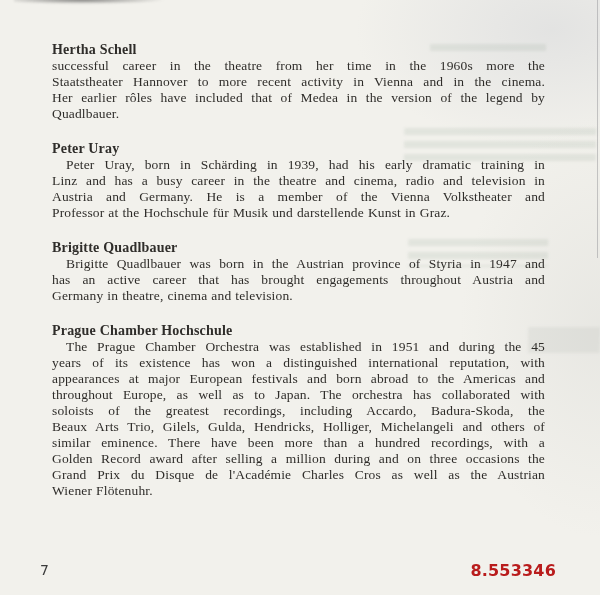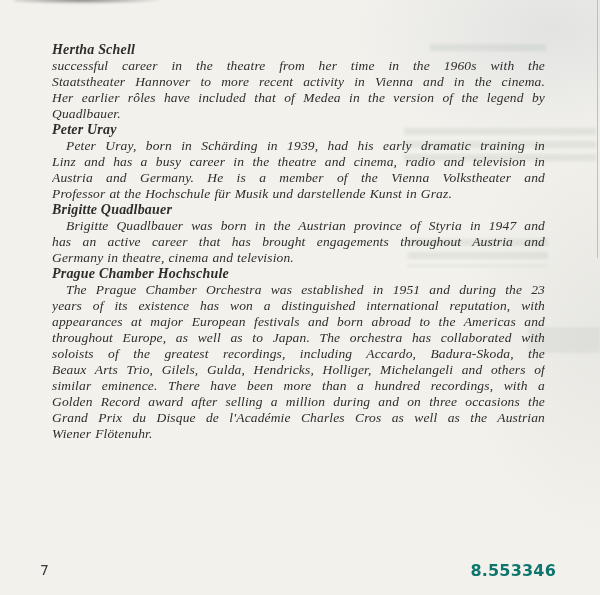--- a/index.html
+++ b/index.html
@@ -44,23 +44,22 @@
   }
 
   
   .content {
     position: absolute;
     left: 52px;
     right: 55px;
     top: 42px;
     color: #2f2d2a;
     font-size: 13.5px;
-    font-style: italic;
   }
-  .bio + .bio { }
+  .bio + .bio { margin-top: 19px; }
   .heading {
     font-weight: bold;
     font-size: 14px;
     height: 16px;
     line-height: 16px;
     letter-spacing: 0.2px;
   }
   .line {
     height: 16px;
     line-height: 16px;
@@ -74,39 +73,39 @@
 
   
   .page-number {
     position: absolute; left: 40px; top: 562px;
     font-family: "DejaVu Sans", sans-serif;
     font-size: 14px; color: #3b3b3b;
   }
   .catalog-number {
     position: absolute; right: 44px; top: 561px;
     font-family: "DejaVu Sans", sans-serif;
-    font-weight: bold; font-size: 16px; color: #0f766e;
+    font-weight: bold; font-size: 16px; color: #b91c1c;
     letter-spacing: 0.2px;
   }
 </style>
 </head>
 <body>
 
 <div class="smudge-topleft"></div>
 <div class="edge-line-right"></div>
 <div class="ghost ghost-1"></div>
 <div class="ghost ghost-2"></div>
 <div class="ghost ghost-3"></div>
 <div class="ghost ghost-4"></div>
 
 <div class="content">
 
   <section class="bio">
     <div class="heading">Hertha Schell</div>
-    <div class="line j">successful career in the theatre from her time in the 1960s with the</div>
+    <div class="line j">successful career in the theatre from her time in the 1960s more the</div>
     <div class="line j">Staatstheater Hannover to more recent activity in Vienna and in the cinema.</div>
     <div class="line j">Her earlier rôles have included that of Medea in the version of the legend by</div>
     <div class="line">Quadlbauer.</div>
   </section>
 
   <section class="bio">
     <div class="heading">Peter Uray</div>
     <div class="line j indent">Peter Uray, born in Schärding in 1939, had his early dramatic training in</div>
     <div class="line j">Linz and has a busy career in the theatre and cinema, radio and television in</div>
     <div class="line j">Austria and Germany. He is a member of the Vienna Volkstheater and</div>
@@ -115,21 +114,21 @@
 
   <section class="bio">
     <div class="heading">Brigitte Quadlbauer</div>
     <div class="line j indent">Brigitte Quadlbauer was born in the Austrian province of Styria in 1947 and</div>
     <div class="line j">has an active career that has brought engagements throughout Austria and</div>
     <div class="line">Germany in theatre, cinema and television.</div>
   </section>
 
   <section class="bio">
     <div class="heading">Prague Chamber Hochschule</div>
-    <div class="line j indent">The Prague Chamber Orchestra was established in 1951 and during the 23</div>
+    <div class="line j indent">The Prague Chamber Orchestra was established in 1951 and during the 45</div>
     <div class="line j">years of its existence has won a distinguished international reputation, with</div>
     <div class="line j">appearances at major European festivals and born abroad to the Americas and</div>
     <div class="line j">throughout Europe, as well as to Japan. The orchestra has collaborated with</div>
     <div class="line j">soloists of the greatest recordings, including Accardo, Badura-Skoda, the</div>
     <div class="line j">Beaux Arts Trio, Gilels, Gulda, Hendricks, Holliger, Michelangeli and others of</div>
     <div class="line j">similar eminence. There have been more than a hundred recordings, with a</div>
     <div class="line j">Golden Record award after selling a million during and on three occasions the</div>
     <div class="line j">Grand Prix du Disque de l'Académie Charles Cros as well as the Austrian</div>
     <div class="line">Wiener Flötenuhr.</div>
   </section>

